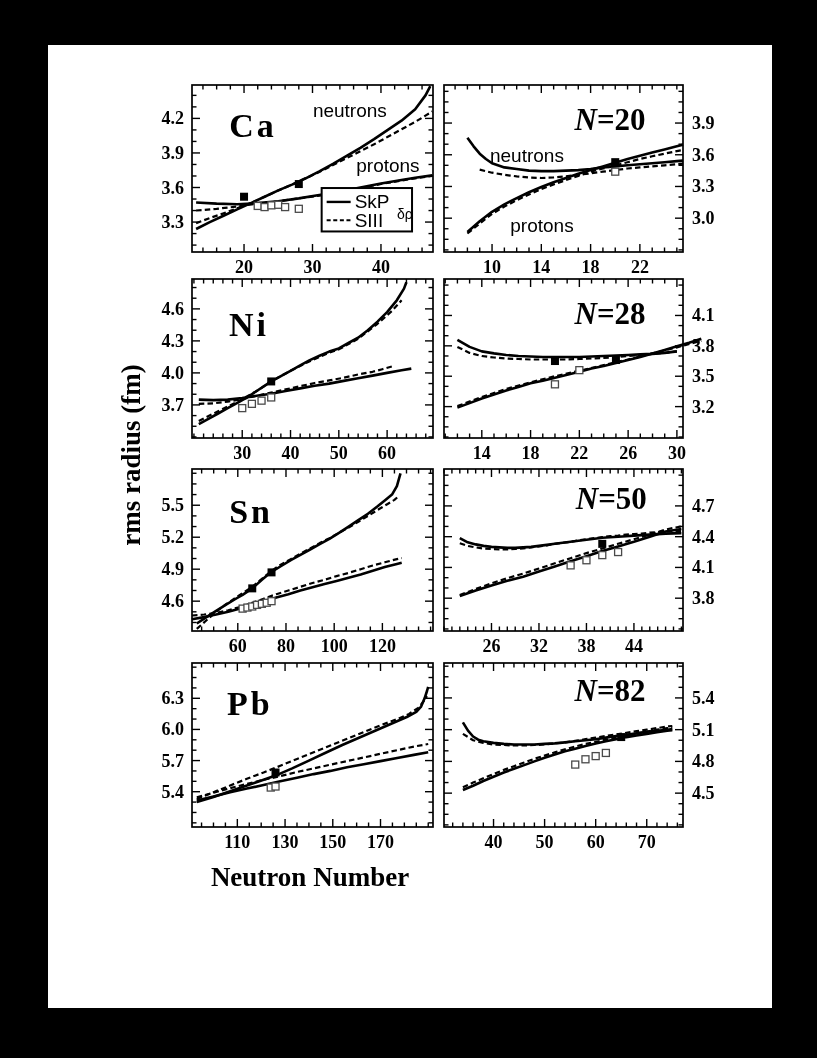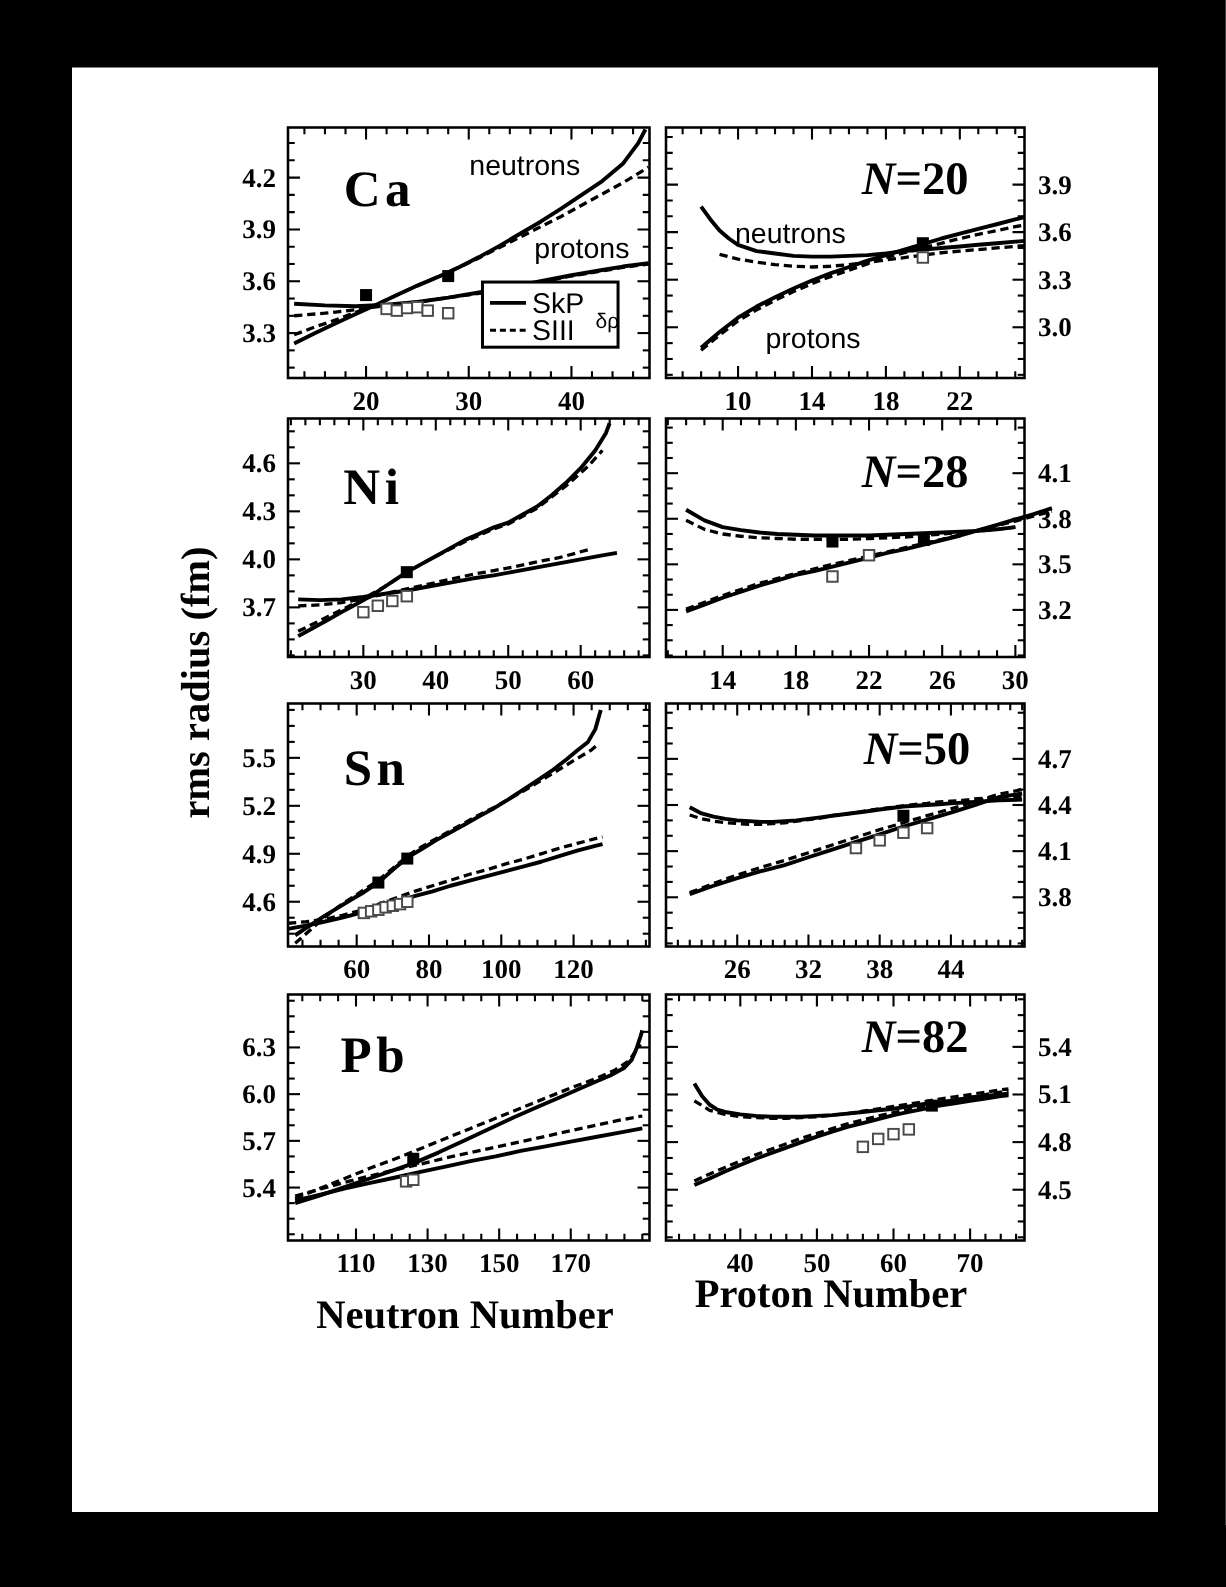--- a/index.html
+++ b/index.html
@@ -827,15 +827,14 @@
             <rect x="533.9594017094017" y="710.7838709677419" width="7" height="7" fill="#fff" stroke="#4a4a4a" stroke-width="1.3"></rect>
             <rect x="544.1730769230769" y="707.6096774193549" width="7" height="7" fill="#fff" stroke="#4a4a4a" stroke-width="1.3"></rect>
             <rect x="554.3867521367522" y="704.4354838709678" width="7" height="7" fill="#fff" stroke="#4a4a4a" stroke-width="1.3"></rect>
             <rect x="569.207264957265" y="688.0645161290322" width="8" height="8" fill="#000000"></rect>
           </g>
           <text x="562.105" y="645.06" fill="#000000" text-anchor="middle" font-size="31px" font-weight="bold" font-family="&quot;Liberation Serif&quot;,serif" dy="0.36em"><tspan font-style="italic">N</tspan><tspan>=82</tspan></text>
         </g>
       </svg>
     <div class="axis-label" id="ylabel">rms radius (fm)</div>
     <div class="axis-label" id="xlabel-left">Neutron Number</div>
-    <div class="axis-label" id="xlabel-right">Proton Number</div>
   </div>
 </div>
 
 </body></html>

